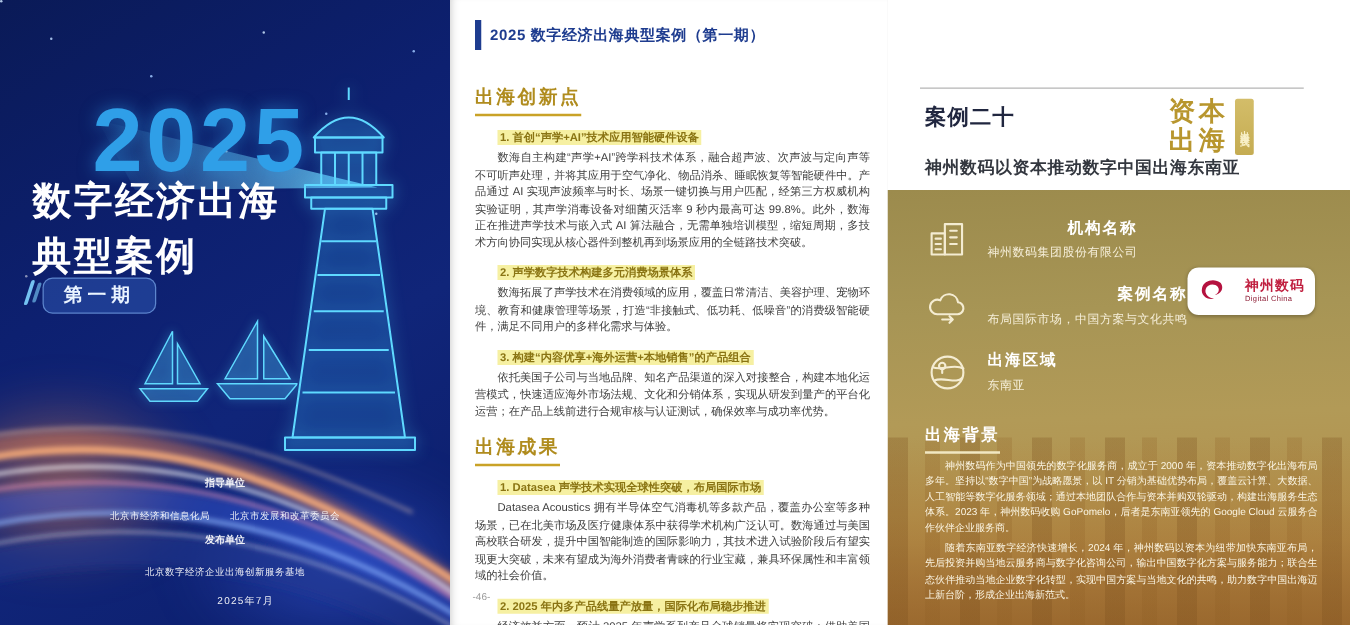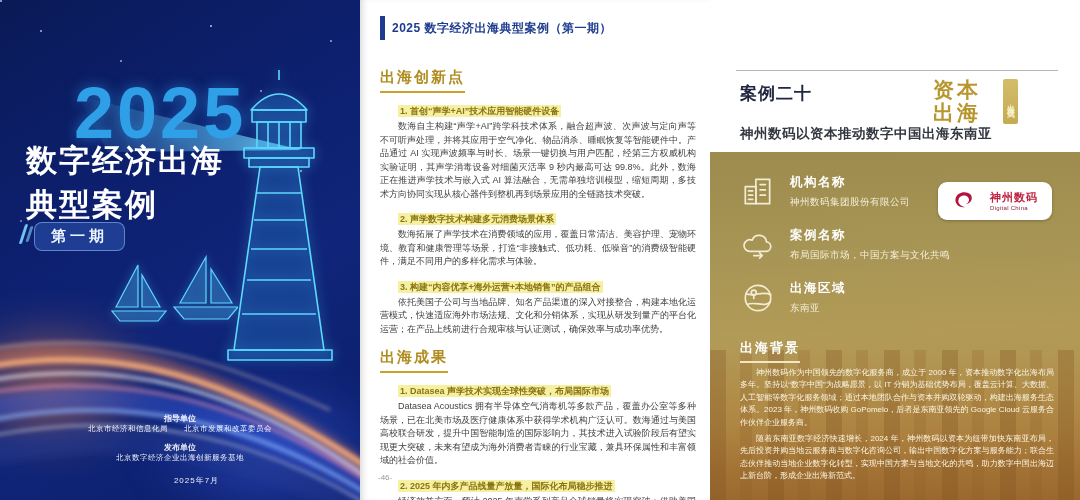--- a/index.html
+++ b/index.html
@@ -20,21 +20,21 @@
     letter-spacing:3px;text-shadow:0 0 14px rgba(47,159,232,.55);margin-left:48px;}
   .cover-title1{position:absolute;left:26px;top:140px;font-size:31px;font-weight:800;color:#ffffff;letter-spacing:2px;}
   .cover-title2{position:absolute;left:26px;top:184px;font-size:31px;font-weight:800;color:#ffffff;letter-spacing:2px;}
   .issue-badge{position:absolute;left:34px;top:222px;padding:4px 16px;border-radius:8px;
     background:rgba(70,125,225,.30);border:1px solid rgba(145,195,255,.55);
     color:#eaf4ff;font-size:15px;font-weight:700;letter-spacing:4px;}
   .badge-tick{position:absolute;top:224px;width:3px;height:20px;background:#7fd4ff;transform:skewX(-18deg);border-radius:2px;opacity:.9;}
   .tick1{left:22px;} .tick2{left:28px;height:16px;top:226px;opacity:.6;}
   .cover-footer{position:absolute;left:0;right:0;bottom:14px;text-align:center;color:rgba(255,255,255,.92);}
   .cover-footer .lbl{font-size:8px;font-weight:700;margin-top:8px;}
-  .cover-footer .val{font-size:7.5px;margin-top:0;letter-spacing:.5px;}
+  .cover-footer .val{font-size:7.5px;margin-top:16px;letter-spacing:.5px;}
   .cover-footer .date{font-size:8px;margin-top:12px;letter-spacing:1px;margin-left:33px;}
   #beam{position:absolute;left:0;top:0;}
   #lighthouse{position:absolute;right:-4px;top:68px;}
   #boats{position:absolute;left:108px;top:255px;}
   #trails{position:absolute;left:0;bottom:0;}
   .glow{position:absolute;border-radius:50%;filter:blur(18px);}
   .glow-orange{left:-60px;bottom:40px;width:220px;height:150px;background:radial-gradient(ellipse,rgba(255,140,70,.55),rgba(255,140,70,0) 70%);}
   .glow-blue{right:-40px;bottom:-30px;width:260px;height:160px;background:radial-gradient(ellipse,rgba(70,110,255,.45),rgba(70,110,255,0) 70%);}
 
   
@@ -46,41 +46,41 @@
   .sec-heading{display:inline-block;font-size:15px;font-weight:800;color:#b08c1e;letter-spacing:2px;
     border-bottom:2.5px solid #c9a227;padding-bottom:4px;}
   .sh1{margin-top:28px;} .sh2{margin-top:12px;}
   .sub-line{margin-top:7px;margin-bottom:2px;padding-left:18px;}
   .sub-line span{display:inline;background:#f6f0a2;color:#8a7413;font-size:9px;font-weight:700;padding:1px 2px;}
   .body-p{font-size:9px;color:#3f3f3f;line-height:1.5;text-align:justify;text-indent:2em;margin:2px 0 0 0;}
   .page-num{position:absolute;left:18px;bottom:18px;font-size:8px;color:#9a9a9a;}
 
   
   #casepage{left:710px;width:370px;background:#ffffff;}
-  .case-header{position:absolute;left:26px;right:22px;top:70px;
+  .case-header{position:absolute;left:26px;right:37px;top:70px;
     border-top:1.5px solid #b5b5b5;border-bottom:1.5px solid #b5b5b5;padding:11px 0 12px 4px;}
   .case-no{font-size:17px;font-weight:800;color:#20263f;letter-spacing:1px;}
   .case-title{font-size:13.5px;font-weight:700;color:#33373f;margin-top:20px;letter-spacing:.5px;}
-  .mode-badge{position:absolute;right:40px;top:8px;display:flex;align-items:stretch;gap:22px;}
+  .mode-badge{position:absolute;right:40px;top:8px;display:flex;align-items:stretch;gap:5px;}
   .mode-words{font-size:21px;font-weight:800;color:#b8962e;line-height:1.08;letter-spacing:3px;text-align:right;}
   .mode-tab{width:15px;background:linear-gradient(180deg,#d3bd69,#c5ac52);border-radius:2px;
     display:flex;align-items:center;justify-content:center;}
   .mode-tab span{writing-mode:vertical-rl;font-size:7.5px;color:#f8f0c8;font-weight:700;letter-spacing:2px;}
   .gold-zone{position:absolute;left:0;right:0;top:152px;bottom:0;
     background:linear-gradient(178deg,#9c8b4d 0%,#a79555 28%,#b29a57 52%,#b2924f 72%,#aa8145 88%,#a0763e 100%);}
   .city-overlay{position:absolute;left:0;right:0;bottom:0;height:150px;pointer-events:none;
     background:
       repeating-linear-gradient(90deg,rgba(122,78,28,.28) 0 16px,rgba(122,78,28,0) 16px 30px,rgba(140,92,34,.22) 30px 42px,rgba(140,92,34,0) 42px 58px),
       linear-gradient(180deg,rgba(160,110,40,0) 0%,rgba(170,115,45,.35) 55%,rgba(150,95,35,.6) 100%);}
   .gold-inner{position:absolute;left:30px;right:26px;top:22px;}
   .info-row{display:flex;gap:14px;margin-bottom:17px;align-items:flex-start;}
   .info-icon{flex:0 0 36px;}
-  .info-label{font-size:12.5px;font-weight:800;color:#ffffff;letter-spacing:1.5px;}
+  .info-label{font-size:12.5px;font-weight:800;color:#ffffff;letter-spacing:1.5px;text-align:right;}
   .info-value{font-size:9.5px;color:#f6efda;margin-top:5px;letter-spacing:.5px;}
-  .logo-box{position:absolute;right:2px;top:8px;width:114px;height:38px;background:#ffffff;border-radius:9px;
+  .logo-box{position:absolute;right:2px;top:40px;width:102px;height:38px;background:#ffffff;border-radius:9px;
     display:flex;align-items:center;justify-content:center;gap:14px;box-shadow:0 1px 3px rgba(0,0,0,.25);}
   .logo-cn{font-size:11px;font-weight:800;color:#c01f3f;letter-spacing:1px;line-height:1;}
   .logo-en{font-size:6px;color:#8c1b33;margin-top:2px;letter-spacing:.3px;}
   .bg-heading{display:inline-block;font-size:13px;font-weight:800;color:#ffffff;letter-spacing:2px;
     border-bottom:2px solid #f1e7c2;padding-bottom:4px;margin-top:6px;}
   .bg-p{font-size:8px;color:#fbf5e3;line-height:1.55;text-align:justify;text-indent:2em;margin:4px 0 0 0;}
 </style>
 </head>
 <body>
 

